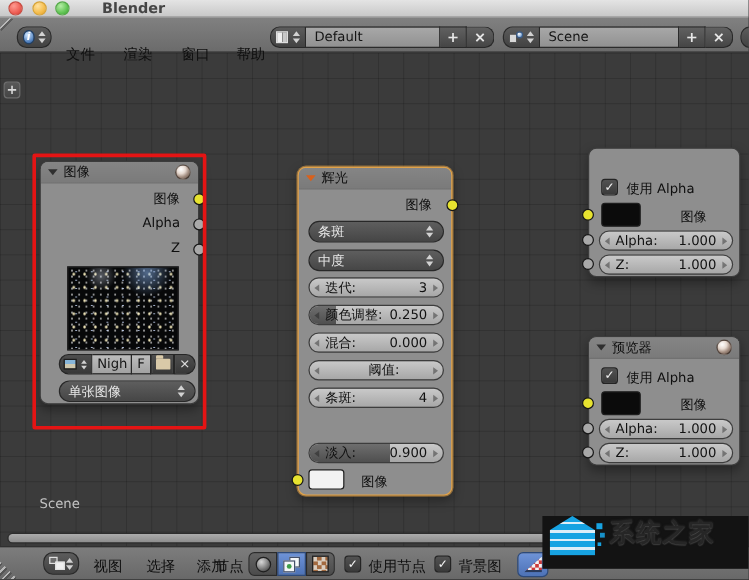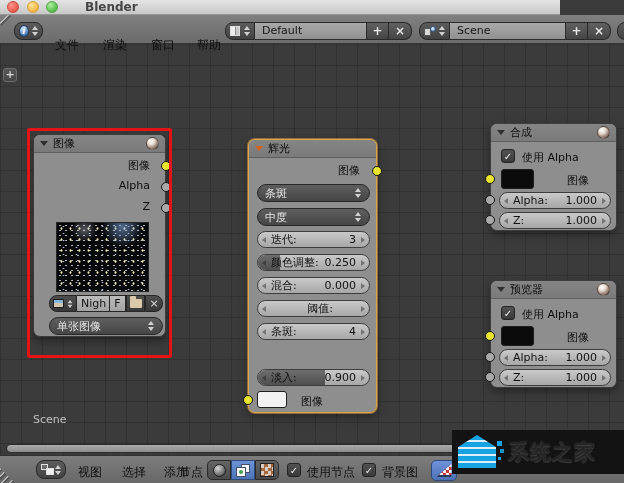--- a/index.html
+++ b/index.html
@@ -1,21 +1,21 @@
 <!DOCTYPE html>
 <html><head>
 <meta charset="utf-8">
 <style>
   * { margin:0; padding:0; box-sizing:border-box; }
   html,body { width:624px; height:483px; }
   body { font-family:"DejaVu Sans","Liberation Sans",sans-serif; background:#3b3b3b; }
   .screen { position:relative; width:624px; height:483px; overflow:hidden; background:#3b3b3b; }
 
   
-  .titlebar { position:absolute; left:0; top:0; width:560px; height:15px;
+  .titlebar { position:absolute; left:0; top:0; width:624px; height:15px;
     background:linear-gradient(#e4e4e4,#c7c7c7); border-bottom:1px solid #989898; z-index:10; }
   .tl { position:absolute; top:1px; width:12px; height:12px; border-radius:50%; }
   .tl.red { left:7px; background:radial-gradient(circle at 35% 30%, #ff9a90, #ee5f55 60%, #ce3a30); border:1px solid #c84b40; }
   .tl.yellow { left:27px; background:radial-gradient(circle at 35% 30%, #ffe2a0, #f5bd4c 60%, #dd9c2c); border:1px solid #d8a438; }
   .tl.green { left:46px; background:radial-gradient(circle at 35% 30%, #b5eda5, #61c454 60%, #3f9c36); border:1px solid #55a948; }
   .win-title { position:absolute; left:85px; top:0; line-height:15px; font-size:12px; font-weight:bold; color:#454545; }
 
   
   .topbar { position:absolute; left:0; top:15px; width:624px; height:29px;
     background:linear-gradient(#808080,#6b6b6b); border-bottom:1px solid #383838; z-index:9; }
@@ -127,21 +127,21 @@
   .imgstack .front { left:0; top:3px; width:10px; height:10px; }
   .imgstack .front::after { content:""; position:absolute; left:2px; top:2px; width:4px; height:4px; border-radius:50%; background:#3f9e4a; }
   .checker-mini { width:14px; height:14px; border:1px solid #222;
     background:conic-gradient(#a2693f 0 25%, #d9cec1 0 50%, #a2693f 0 75%, #d9cec1 0); background-size:7px 7px; }
   .flag-mini { width:15px; height:13px; clip-path:polygon(0 100%, 100% 100%, 100% 0);
     background:conic-gradient(#cc3a3a 0 25%, #f2f2f2 0 50%, #cc3a3a 0 75%, #f2f2f2 0); background-size:6px 6px;
     border-bottom:2px solid #2a3a5c; }
 
   
   .watermark { position:absolute; left:452px; top:430px; width:172px; height:44px; background:#131313;
-    z-index:50; display:flex; align-items:center; }
+    z-index:50; display:flex; align-items:flex-start; }
   .wm-logo { position:relative; width:46px; height:34px; margin-left:6px; }
   .wm-house { position:absolute; left:0; top:0; width:38px; height:33px;
     background:repeating-linear-gradient(180deg, #17a3e2 0 5px, #ddeef8 5px 7px);
     clip-path:polygon(50% 0, 100% 36%, 100% 100%, 0 100%, 0 36%); }
   .wm-px1 { position:absolute; right:2px; top:6px; width:5px; height:5px; background:#17a3e2; }
   .wm-px2 { position:absolute; right:0; top:14px; width:4px; height:4px; background:#1790c8; }
   .wm-px3 { position:absolute; right:3px; top:22px; width:3px; height:3px; background:#17a3e2; }
   .wm-text { font-size:21px; font-weight:bold; color:#262626; letter-spacing:1px; margin-left:4px;
     text-shadow:0 1px 1px rgba(255,255,255,0.14), 0 0 2px rgba(120,120,120,0.35); }
 </style>
@@ -270,25 +270,20 @@
         <span class="lbl">淡入:</span>
         <span class="val">0.900</span>
       </div>
 
       <div class="swatch" style="left:8px; top:251px; width:30px; height:17px; background:#f2f2f2;"></div>
       <div class="nlabel" style="left:52px; top:254px;">图像</div>
       <div class="sock yellow" style="left:-6px; top:255px;"></div>
     </div>
 
     <div class="node" style="left:490px; top:79px; width:127px; height:108px;">
-      <div class="nheader">
-        <span class="ctri"></span>
-        <span class="ntitle">合成</span>
-        <span class="sphere"></span>
-      </div>
       <div class="checkbox" style="left:10px; top:25px;"></div>
       <div class="nlabel" style="left:31px; top:26px;">使用 Alpha</div>
       <div class="swatch" style="left:10px; top:45px; width:33px; height:20px; background:#0b0b0b;"></div>
       <div class="nlabel" style="left:76px; top:49px;">图像</div>
       <div class="sock yellow" style="left:-6px; top:50px;"></div>
 
       <div class="slider" style="left:8px; top:68px; width:112px;">
         <span class="lbl">Alpha:</span>
         <span class="val">1.000</span>
       </div>

